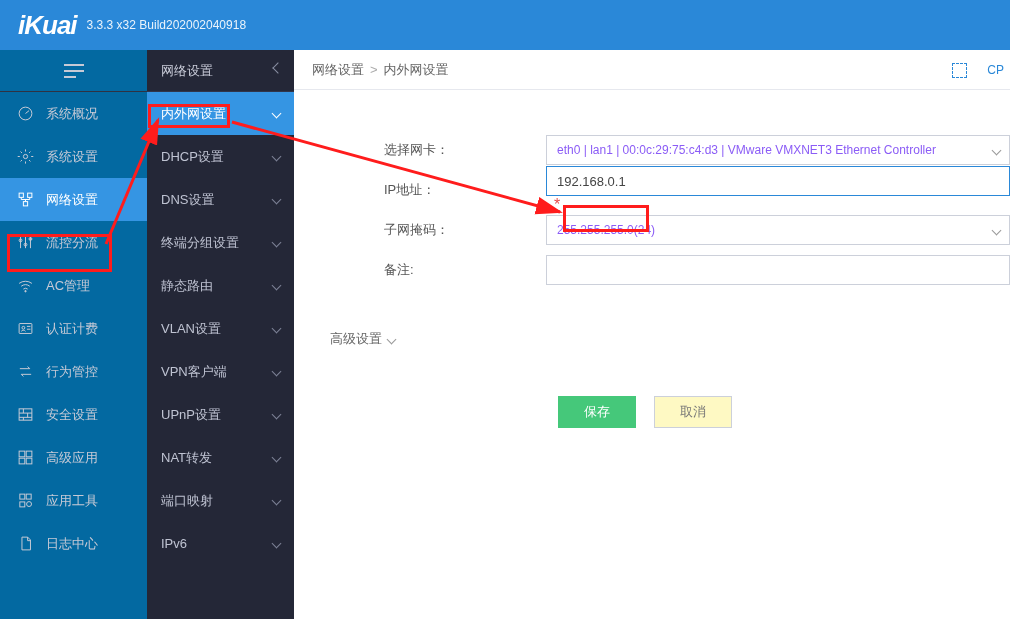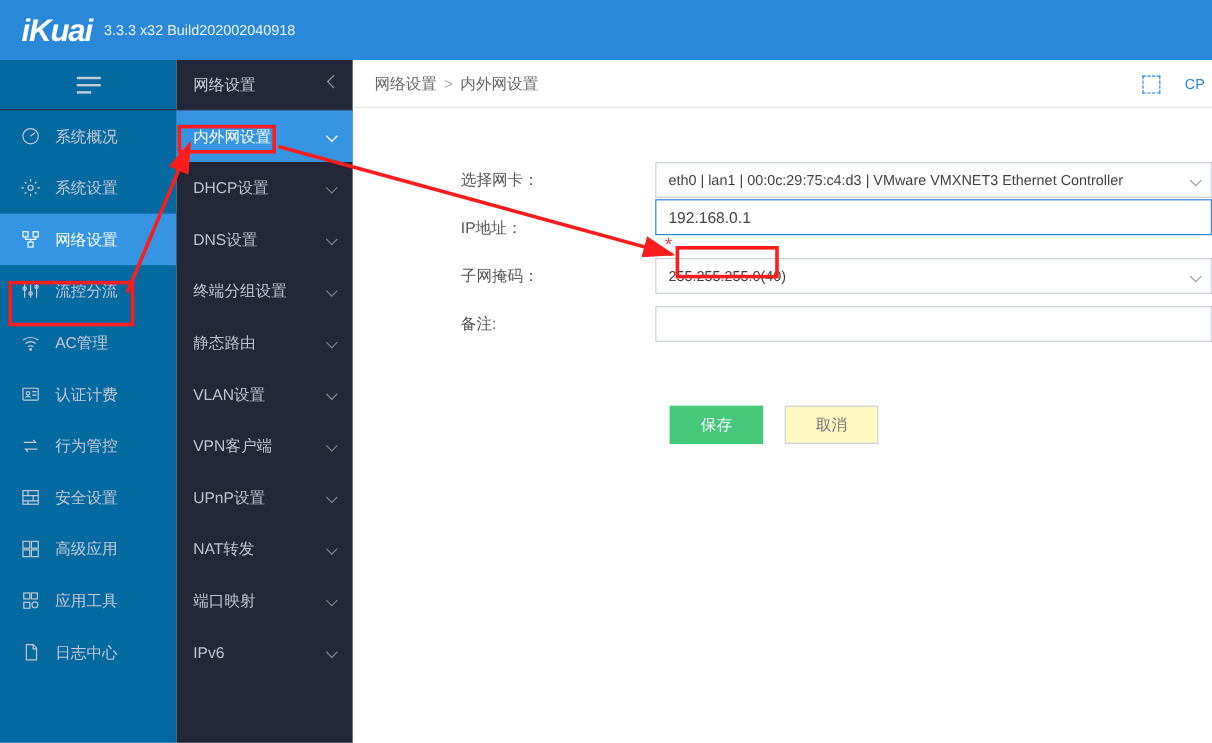--- a/index.html
+++ b/index.html
@@ -49,21 +49,21 @@
 .tabbar .tname { color:#444; font-weight:600;}
 .tabbar .plus { width:14px; height:14px; position:relative; display:inline-block; border:1px solid #bbb; border-radius:50%;}
 .tabbar .plus::before,.tabbar .plus::after{content:"";position:absolute;background:#bbb;}
 .tabbar .plus::before{left:3px;top:6px;width:6px;height:1px;}
 .tabbar .plus::after{left:6px;top:3px;width:1px;height:6px;}
 
 .form { padding:40px 0 0 0; }
 .row { display:flex; align-items:center; height:40px; margin-bottom:0;}
 .row .lab { width:264px; text-align:left; padding-left:90px; font-size:13px; color:#555;}
 .row .ctl { position:relative; }
-select,.selbox { width:464px; height:30px; border:1px solid #ccd0da; font-size:12px; color:#404040; padding:0 24px 16px 10px; background:#fff; appearance:none; position:relative;}
+select,.selbox { width:464px; height:30px; border:1px solid #ccd0da; font-size:12px; color:#8b5cf6; padding:0 24px 16px 10px; background:#fff; appearance:none; position:relative;}
 .selwrap { position:relative; display:inline-block;}
 .selwrap::after{content:"";position:absolute;right:10px;top:12px;width:6px;height:6px;border-right:1.5px solid #999;border-bottom:1.5px solid #999;transform:rotate(45deg);pointer-events:none;}
 input.tx { width:464px; height:30px; border:1px solid #2a88d8; font-size:13px; color:#444; padding:0 10px; outline:none;}
 input.tx2 { width:464px; height:30px; border:1px solid #ccd0da; font-size:13px; color:#444; padding:0 10px;}
 .req { color:#e84b4b; margin-left:8px; }
 
 .adv { margin:40px 0 0 36px; font-size:13px; color:#666; display:flex; align-items:center; gap:6px;}
 .adv .dd { width:7px; height:7px; border-right:1.5px solid #999; border-bottom:1.5px solid #999; transform:rotate(45deg); display:inline-block;}
 
 .btns { margin-top:48px; padding-left:264px; display:flex; gap:18px;}
@@ -275,30 +275,34 @@
     <div class="row">
       <div class="lab">IP地址：</div>
       <div class="ctl">
         <input class="tx" value="192.168.0.1" style="">
         <span class="req">*</span>
       </div>
     </div>
     <div class="row">
       <div class="lab">子网掩码：</div>
       <div class="ctl selwrap">
-        <div class="selbox" style="line-height:28px;">255.255.255.0(40)</div>
+        <div class="selbox" style="line-height:28px;">255.255.255.0(24)</div>
       </div>
     </div>
     <div class="row">
       <div class="lab">备注:</div>
       <div class="ctl">
         <input class="tx2" value="" style="">
       </div>
     </div>
 
+    <div class="adv">
+      <span>高级设置</span>
+      <span class="dd"></span>
+    </div>
 
     <div class="btns">
       <button class="btn save">保存</button>
       <button class="btn cancel">取消</button>
     </div>
   </div>
 </div>
 
 <div class="redbox rb-net"></div>
 <div class="redbox rb-sub"></div>

